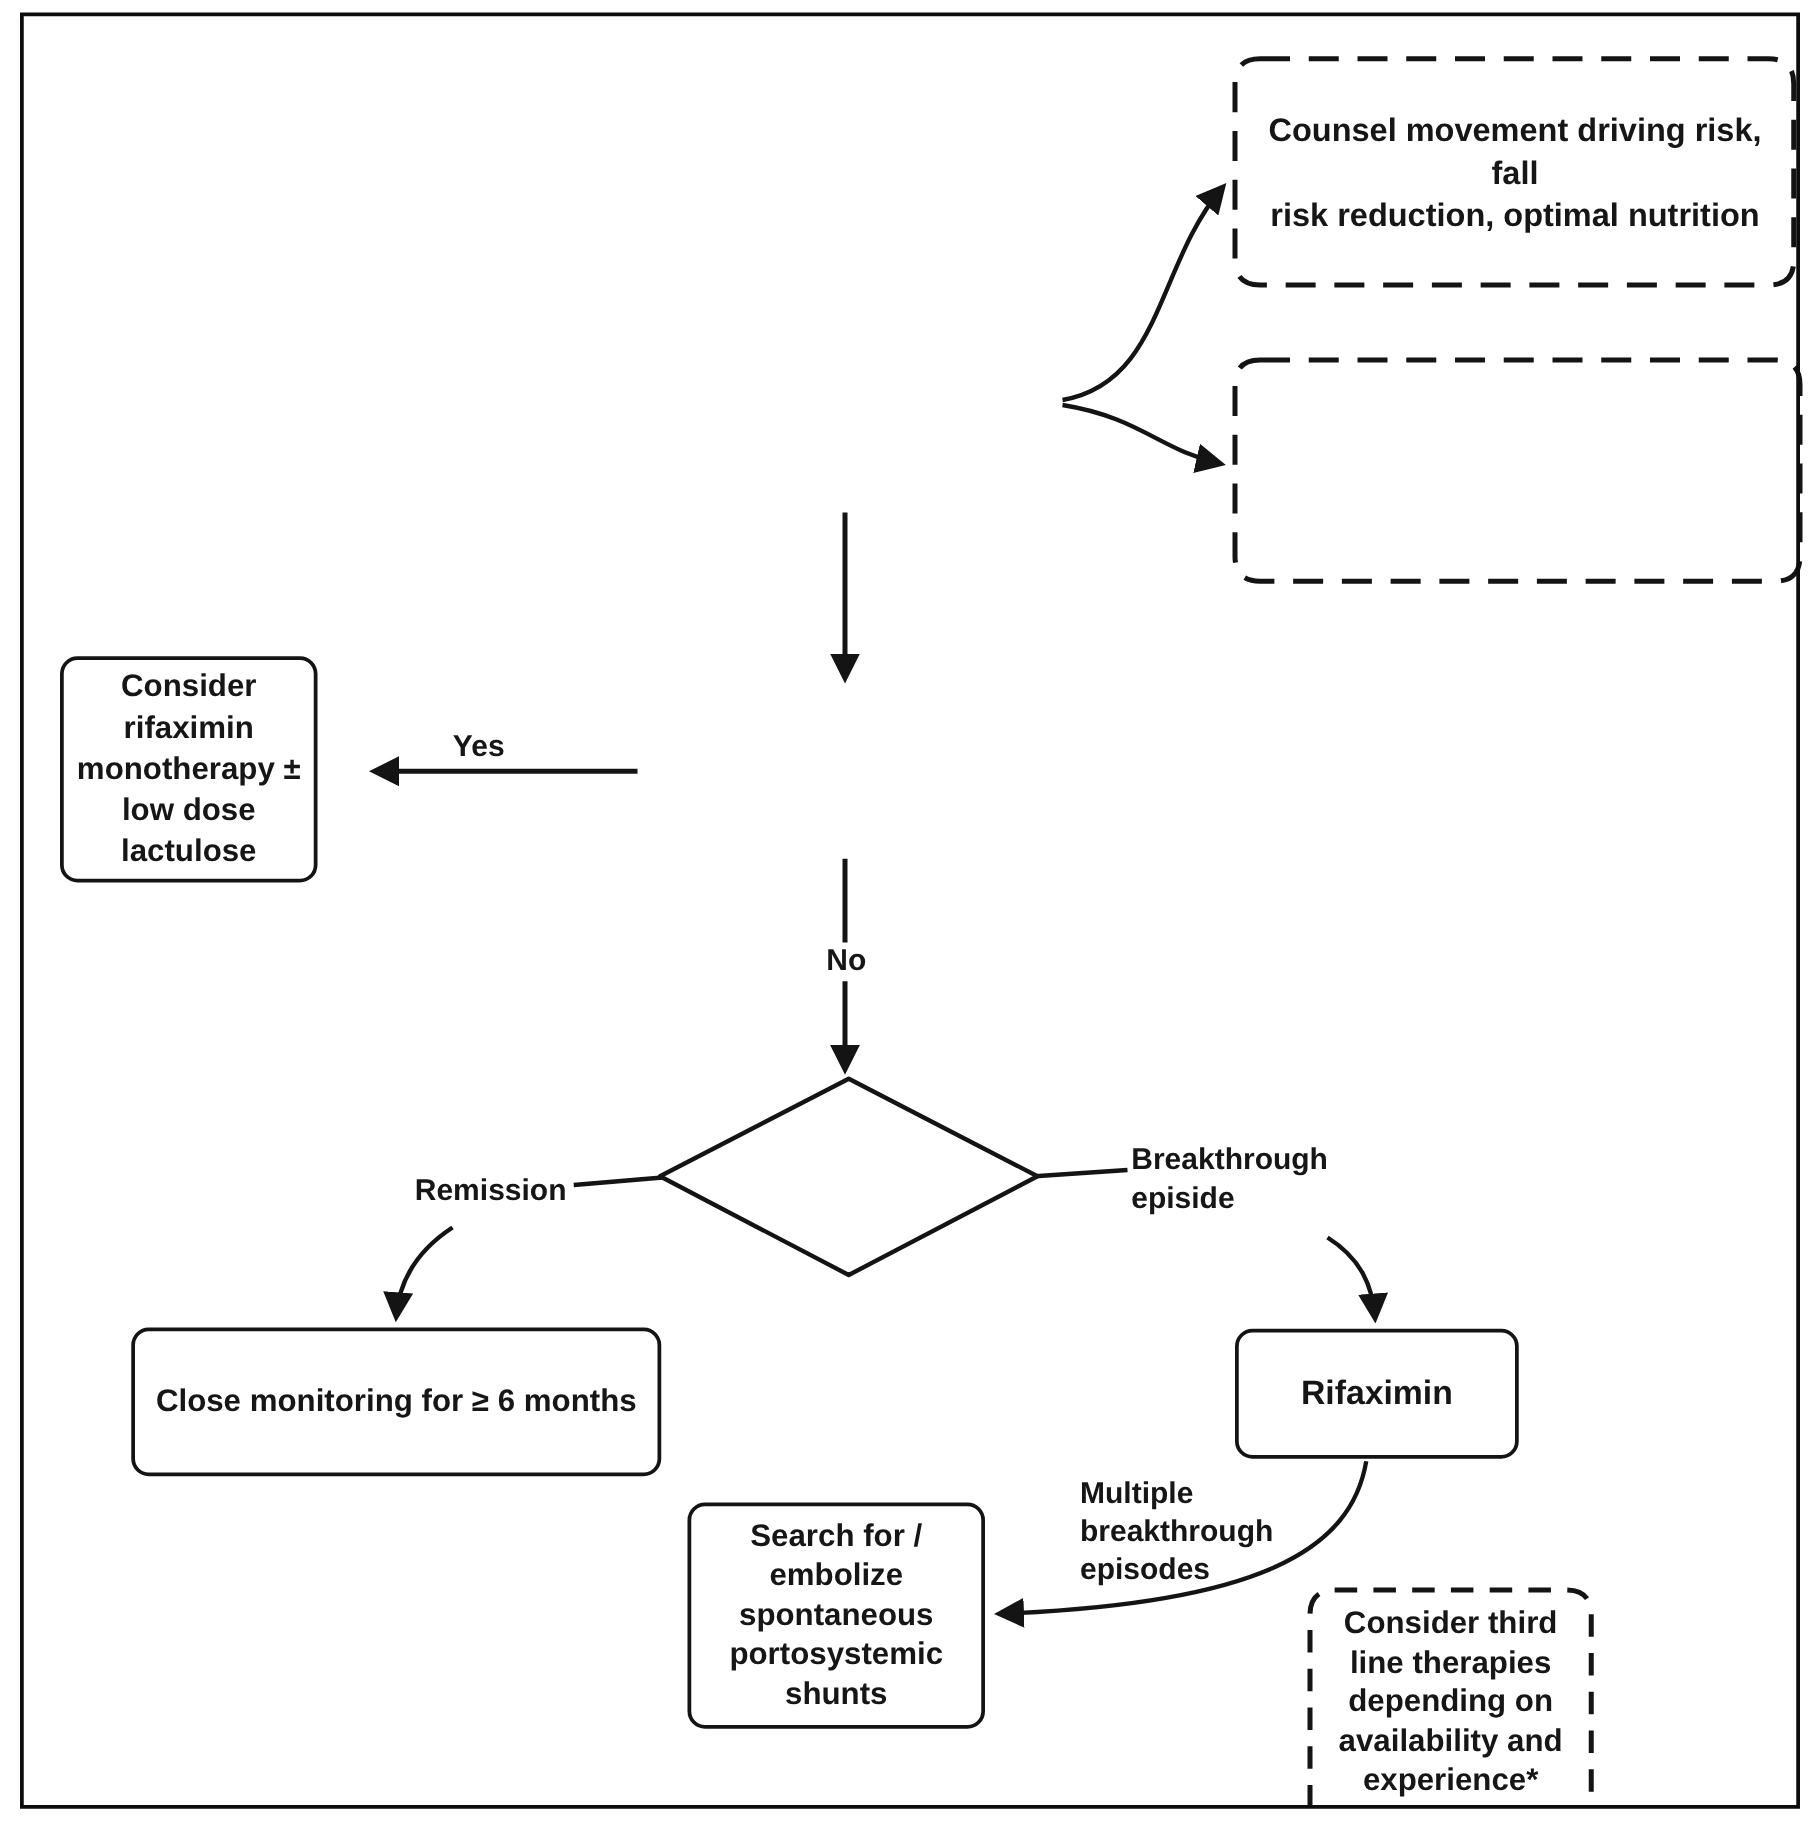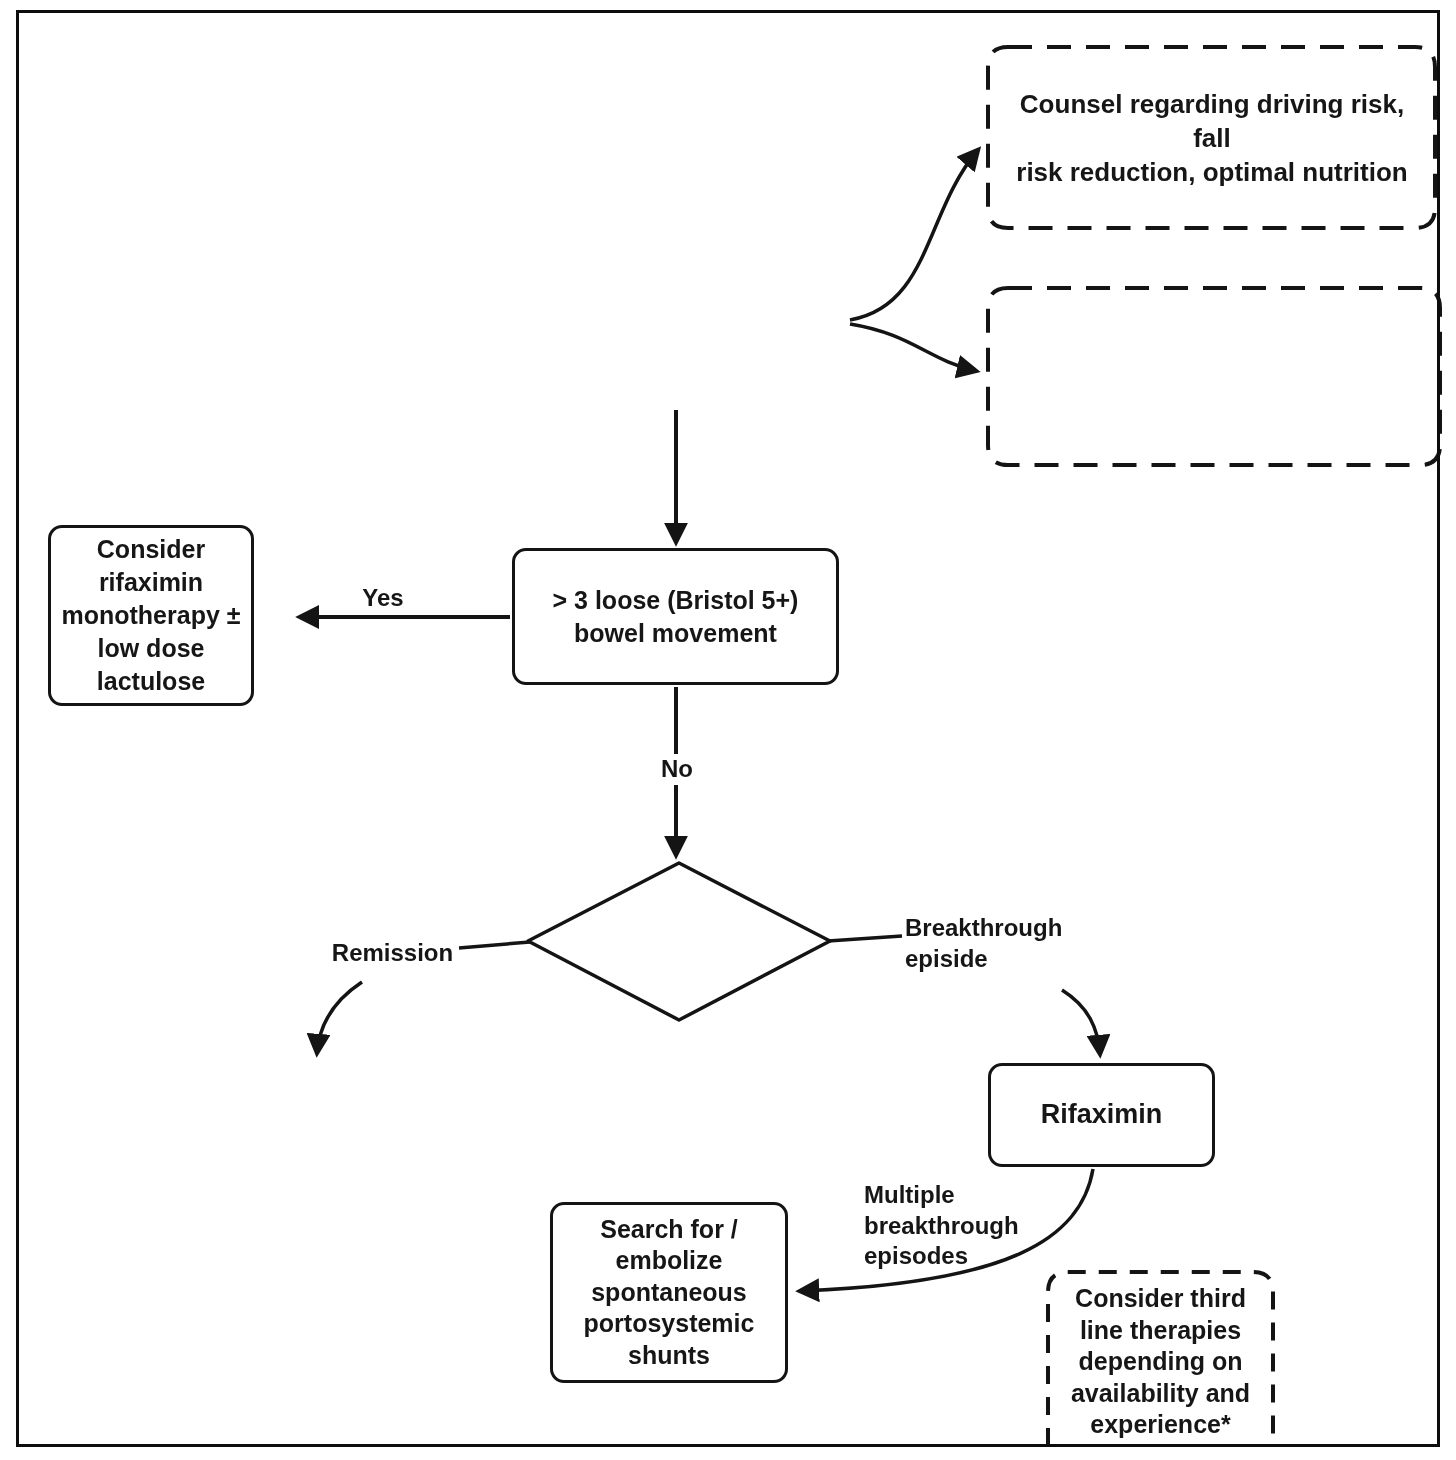--- a/index.html
+++ b/index.html
@@ -70,37 +70,36 @@
     <polygon points="679,863 830,941 679,1020 528,941" fill="#ffffff" stroke="#141414" stroke-width="3.5" stroke-linejoin="round"></polygon>
 
     <path d="M1008,47 H1415 Q1435,47 1435,67 V208 Q1435,228 1415,228 H1008 Q988,228 988,208 V67 Q988,47 1008,47 Z" fill="#ffffff" stroke="#141414" stroke-width="4" stroke-dasharray="24 15"></path>
 
     <path d="M1008,288 H1420 Q1440,288 1440,308 V445 Q1440,465 1420,465 H1008 Q988,465 988,445 V308 Q988,288 1008,288 Z" fill="#ffffff" stroke="#141414" stroke-width="4" stroke-dasharray="24 15"></path>
 
     <path d="M1048,1446 V1292 Q1048,1272 1068,1272 H1253 Q1273,1272 1273,1292 V1446" fill="#ffffff" stroke="#141414" stroke-width="4" stroke-dasharray="18 13"></path>
   </svg>
 
 
-  <div class="node" style="left:512px; top:548px; width:327px; height:137px;">&gt; 3 loose (Bristol 5+)
-bowel movement</div>
 
   <div class="node" style="left:48px; top:525px; width:206px; height:181px;">Consider rifaximin
 monotherapy ±
 low dose lactulose</div>
 
+  <div class="node" style="left:105px; top:1062px; width:424px; height:119px;">Close monitoring for ≥ 6 months</div>
 
   <div class="node" style="left:988px; top:1063px; width:227px; height:104px; font-size:27px;text-align:center;">Rifaximin</div>
 
   <div class="node" style="left:550px; top:1202px; width:238px; height:181px; line-height:1.26;">Search for /
 embolize
 spontaneous
 portosystemic
 shunts</div>
 
-  <div class="node dashedless" style="left:996px; top:55px; width:432px; height:166px; font-size:26px;">Counsel regarding driving risk, fall
+  <div class="node dashedless" style="left:996px; top:55px; width:432px; height:166px; font-size:26px;">Counsel movement driving risk, fall
 risk reduction, optimal nutrition</div>
 
 
   <div class="node dashedless" style="left:1052px; top:1282px; width:217px; height:160px; font-size:25px; line-height:1.26;">Consider third
 line therapies
 depending on
 availability and
 experience*</div>
 
 

